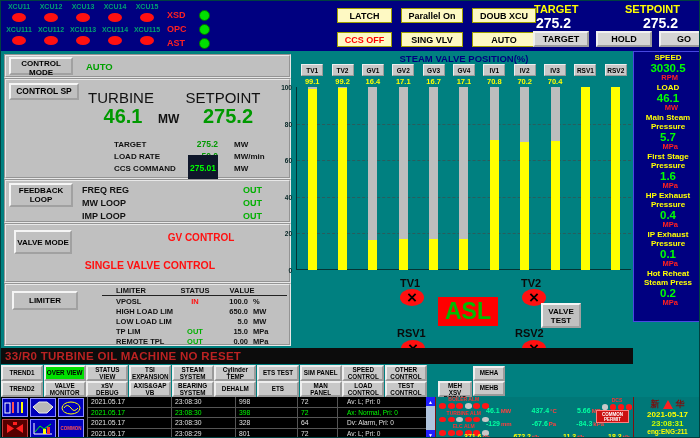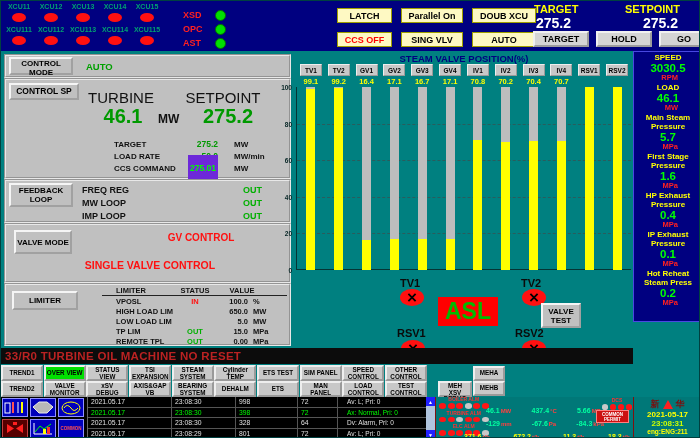--- a/index.html
+++ b/index.html
@@ -7,21 +7,21 @@
   .screen { position:relative; width:700px; height:438px; background:#008080;
             font-family:"Liberation Sans", sans-serif; overflow:hidden; border:1px solid #004040; }
 
   
   .topbar { position:absolute; left:0; top:0; width:700px; height:50px; background:#000080; }
   #xcu { position:absolute; left:2px; top:1px; }
   .xrow { display:flex; }
   .xcell { width:32px; display:flex; flex-direction:column; align-items:center; }
   .xlbl { font-size:7px; font-weight:bold; color:#00a070; line-height:9px; white-space:nowrap; }
   .led-red { width:14px; height:9px; background:#ff1010; border-radius:50%; margin:2px 0 3px; }
-  #trips { position:absolute; left:166px; top:7px;margin-left:16px; }
+  #trips { position:absolute; left:166px; top:7px; }
   .trow { display:flex; align-items:center; height:14px; gap:6px; }
   .tlbl { font-size:9px; font-weight:bold; color:#ff2020; width:26px; }
   .led-green { width:11px; height:11px; background:#00e000; border-radius:50%; border:1px solid #007000; }
   .btnrow { position:absolute; display:flex; gap:9px; }
   #mrow1 { left:336px; top:7px; } #mrow2 { left:336px; top:31px; }
   .gold { height:15px; background:#fef9c3; border:1px solid #a0a000; font-weight:bold; font-size:9px;
           color:#000; padding:0; cursor:pointer; font-family:inherit; }
   .btnrow .gold:nth-child(1){width:55px} .btnrow .gold:nth-child(2){width:62px} .btnrow .gold:nth-child(3){width:64px}
   .redtxt { color:#ff0000; }
   .tsp-lab { position:absolute; top:2px; font-size:11px; font-weight:bold; color:#ffff00; }
@@ -44,21 +44,21 @@
   #spbtn { position:absolute; left:3px; top:3px; width:70px; height:17px; font-size:8.5px; }
   .hactual { position:absolute; left:60px; top:9px; width:110px; text-align:center; font-size:15px; color:#111; }
   .hsetp   { position:absolute; left:168px; top:9px; width:98px; text-align:center; font-size:15px; color:#111; }
   .vactual { position:absolute; left:72px; top:25px; width:90px; text-align:center; font-size:20px; font-weight:bold; color:#009900; }
   .uactual { position:absolute; left:152px; top:32px; font-size:12px; font-weight:bold; color:#111; }
   .vsetp   { position:absolute; left:176px; top:25px; width:92px; text-align:center; font-size:20px; font-weight:bold; color:#009900; }
   #sprows { position:absolute; left:108px; top:58px; width:174px; }
   .sprow { display:flex; height:12px; align-items:center; }
   .spl2 { width:74px; font-size:8px; font-weight:bold; color:#111; }
   .spv2 { width:30px; text-align:right; font-size:8.5px; font-weight:bold; color:#009900; }
-  .boxed { background:#6d28d9; color:#00ff00; padding:8px 2px; }
+  .boxed { background:#0f172a; color:#00ff00; padding:8px 2px; }
   .spu2 { padding-left:16px; font-size:8px; font-weight:bold; color:#111; }
   #fbbtn { position:absolute; left:3px; top:2px; width:64px; height:24px; }
   #fbrows { position:absolute; left:76px; top:2px; width:180px; }
   .fbrow { display:flex; justify-content:space-between; height:13px; align-items:center; }
   .fbl { font-size:9px; font-weight:bold; color:#111; }
   .fbs { font-size:9px; font-weight:bold; color:#00b000; }
   #vmbtn { position:absolute; left:8px; top:5px; width:58px; height:24px; }
   #gvctl { position:absolute; left:110px; top:7px; width:170px; text-align:center; font-size:10px; font-weight:bold; color:#ff1010; }
   #svctl { position:absolute; left:18px; top:34px; width:252px; text-align:center; font-size:10.5px; font-weight:bold; color:#ff1010; }
   #limbtn { position:absolute; left:6px; top:6px; width:66px; height:19px; }
@@ -415,27 +415,20 @@
           </div>
         </div>
         <div class="ccol">
           <button class="vbtn">IV3</button>
           <div class="vval">70.4</div>
           <div class="vtrack">
             <div class="vfill" style="height: 128.832px;"></div>
           </div>
         </div>
         <div class="ccol">
-          <button class="vbtn">IV4</button>
-          <div class="vval">70.7</div>
-          <div class="vtrack">
-            <div class="vfill" style="height: 129.381px;"></div>
-          </div>
-        </div>
-        <div class="ccol">
           <button class="vbtn">RSV1</button>
           <div class="vval"></div>
           <div class="vtrack">
             <div class="vfill" style="height: 183px;"></div>
           </div>
         </div>
         <div class="ccol">
           <button class="vbtn">RSV2</button>
           <div class="vval"></div>
           <div class="vtrack">

